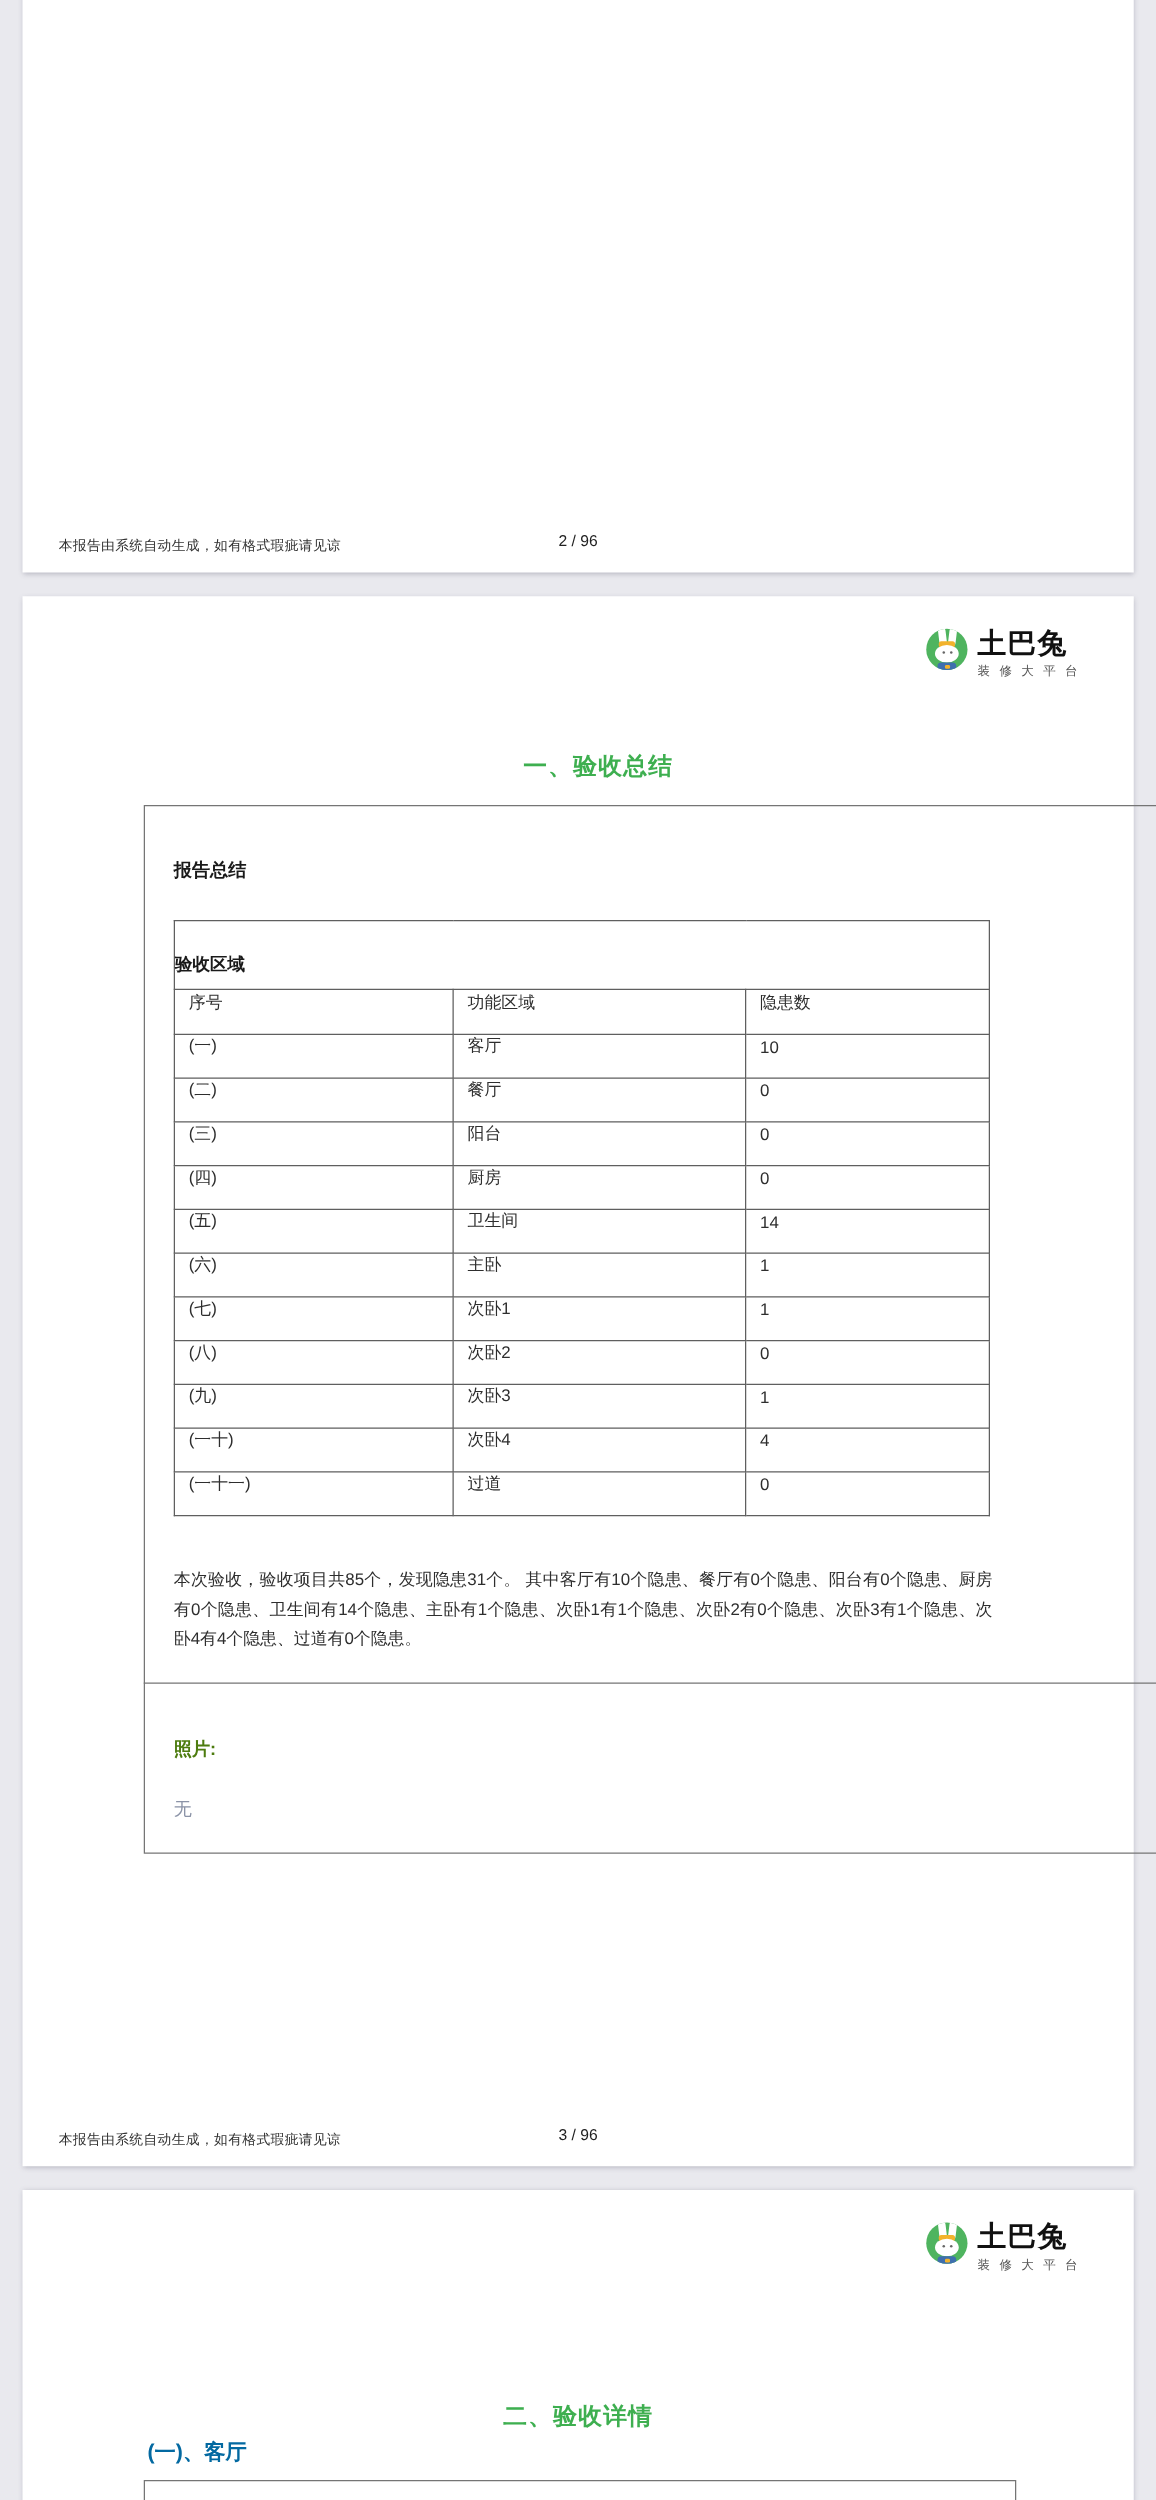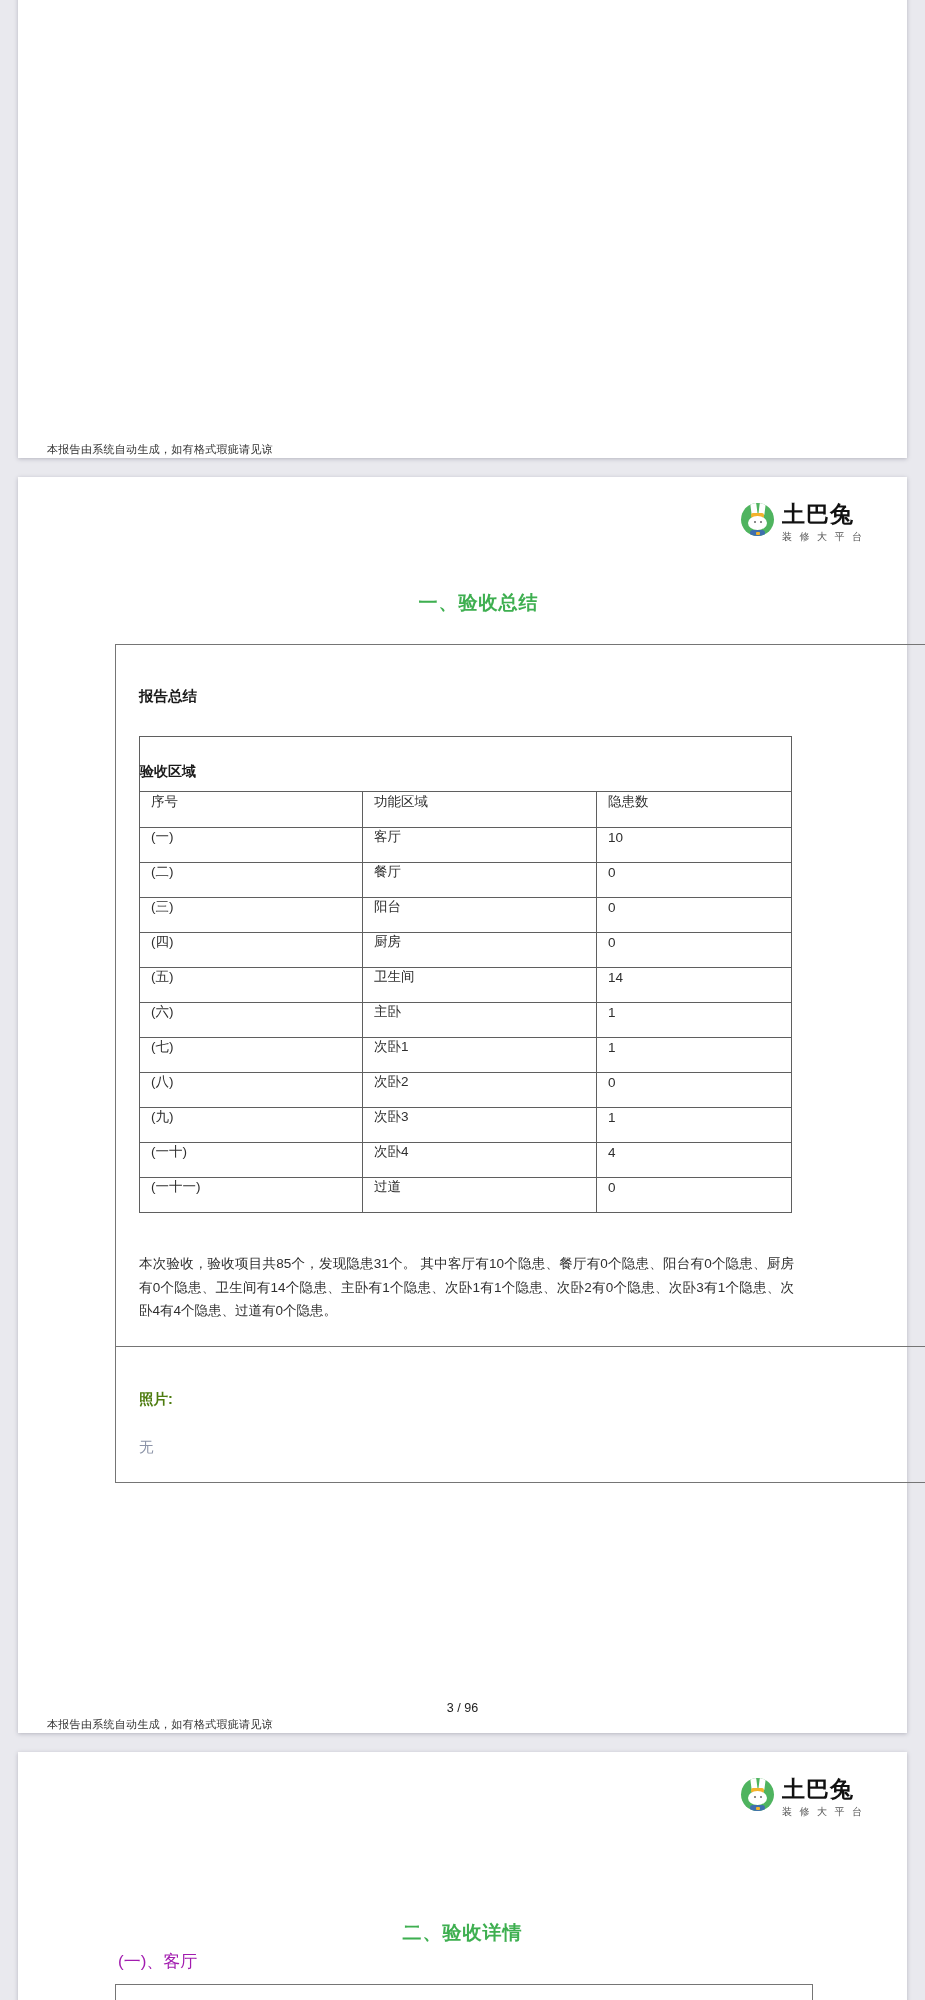--- a/index.html
+++ b/index.html
@@ -9,21 +9,21 @@
   .viewer { position:absolute; inset:0; overflow:hidden; }
 
   .page { position:absolute; left:18px; width:889px; background:#ffffff;
           box-shadow:0 1px 4px rgba(90,90,110,0.35); }
   .page-2 { top:-797px; height:1255px; }
   .page-3 { top:477px;  height:1256px; }
   .page-4 { top:1752px; height:1255px; }
 
   
   .page-footer { position:absolute; left:0; right:0; bottom:16px; height:16px; }
-  .footer-disclaimer { position:absolute; left:29px; top:16px; font-size:11px; color:#333; letter-spacing:0.3px; }
+  .footer-disclaimer { position:absolute; left:29px; top:3px; font-size:11px; color:#333; letter-spacing:0.3px; }
   .footer-pagenum { position:absolute; left:0; right:0; top:0; text-align:center; font-size:12.5px; color:#222; }
 
   
   .logo { position:absolute; top:24px; right:40px; width:126px; height:56px; }
   .logo-circle { position:absolute; left:0; top:2px; width:33px; height:33px; border-radius:50%;
                  background:#4fb45f; overflow:hidden; }
   .ear { position:absolute; width:6px; height:15px; background:#ffffff; border-radius:3px; top:-1px; }
   .ear.l { left:10px; transform:rotate(-7deg); }
   .ear.r { left:18px; transform:rotate(7deg); }
   .crown { position:absolute; left:10px; top:10px; width:13px; height:5px; background:#f2b32c; border-radius:2px; }
@@ -32,21 +32,21 @@
   .eye.l { left:13px; } .eye.r { left:19px; }
   .body-suit { position:absolute; left:9px; bottom:-2px; width:15px; height:8px; background:#3f6fae; border-radius:3px 3px 0 0; }
   .buckle { position:absolute; left:50%; top:2px; width:4px; height:3px; margin-left:-2px; background:#f2b32c; border-radius:1px; }
   .logo-text { position:absolute; left:41px; top:0; }
   .logo-name { font-size:23px; font-weight:900; color:#111; letter-spacing:1px; line-height:26px; }
   .logo-tagline { margin-top:3px; font-size:10px; color:#555; letter-spacing:7.5px; white-space:nowrap; }
 
   
   .section-title { position:absolute; left:0; right:0; text-align:center;
                    font-size:19px; font-weight:bold; letter-spacing:1px; }
-  .page-3 .section-title { top:113px;margin-left:32px; }
+  .page-3 .section-title { top:123px;margin-left:32px; }
   .page-4 .section-title { top:168px; }
 
   
   .report-box { position:absolute; left:97px; top:167px; width:820px; height:839px;
                 border:1px solid #757575; }
   .report-summary-label { position:absolute; left:23px; top:42px; font-size:14.5px; font-weight:bold; color:#1a1a1a; }
 
   table.acceptance-table { position:absolute; left:23px; top:91px; width:652px;
                            border-collapse:collapse; table-layout:fixed; }
   .acceptance-table th, .acceptance-table td { border:1px solid #5f5f5f; font-weight:normal;
@@ -59,31 +59,32 @@
 
   .summary-text { position:absolute; left:23px; top:607px; width:655px;
                   font-size:13.5px; color:#2e2e2e; line-height:23.5px; text-align:justify; }
 
   .box-divider { position:absolute; left:-1px; right:-1px; top:701px; border-top:1px solid #757575; }
 
   .photo-label { position:absolute; left:23px; top:745px; font-size:14.5px; font-weight:bold; color:#4d7c0f; }
   .photo-value { position:absolute; left:23px; top:793px; font-size:14.5px; color:#8b93a7; }
 
   
-  .subsection-title { position:absolute; left:100px; top:198px; font-size:17px; font-weight:normal; color:#a21caf; }
+  .subsection-title { position:absolute; left:100px; top:198px; font-size:17px; font-weight:bold; color:#0369a1; }
   .detail-box { position:absolute; left:97px; top:232px; width:698px; height:500px; border:1px solid #757575; }
 </style>
 </head>
 <body>
 
 <div class="viewer">
 
   <div class="page page-2">
     <div class="page-footer">
       <span class="footer-disclaimer">本报告由系统自动生成，如有格式瑕疵请见谅</span>
+      <span class="footer-pagenum">2 / 96</span>
     </div>
   </div>
 
   <div class="page page-3">
 
     <div class="logo">
       <div class="logo-circle">
         <div class="ear l"></div>
           <div class="ear r"></div>
         <div class="crown"></div>

